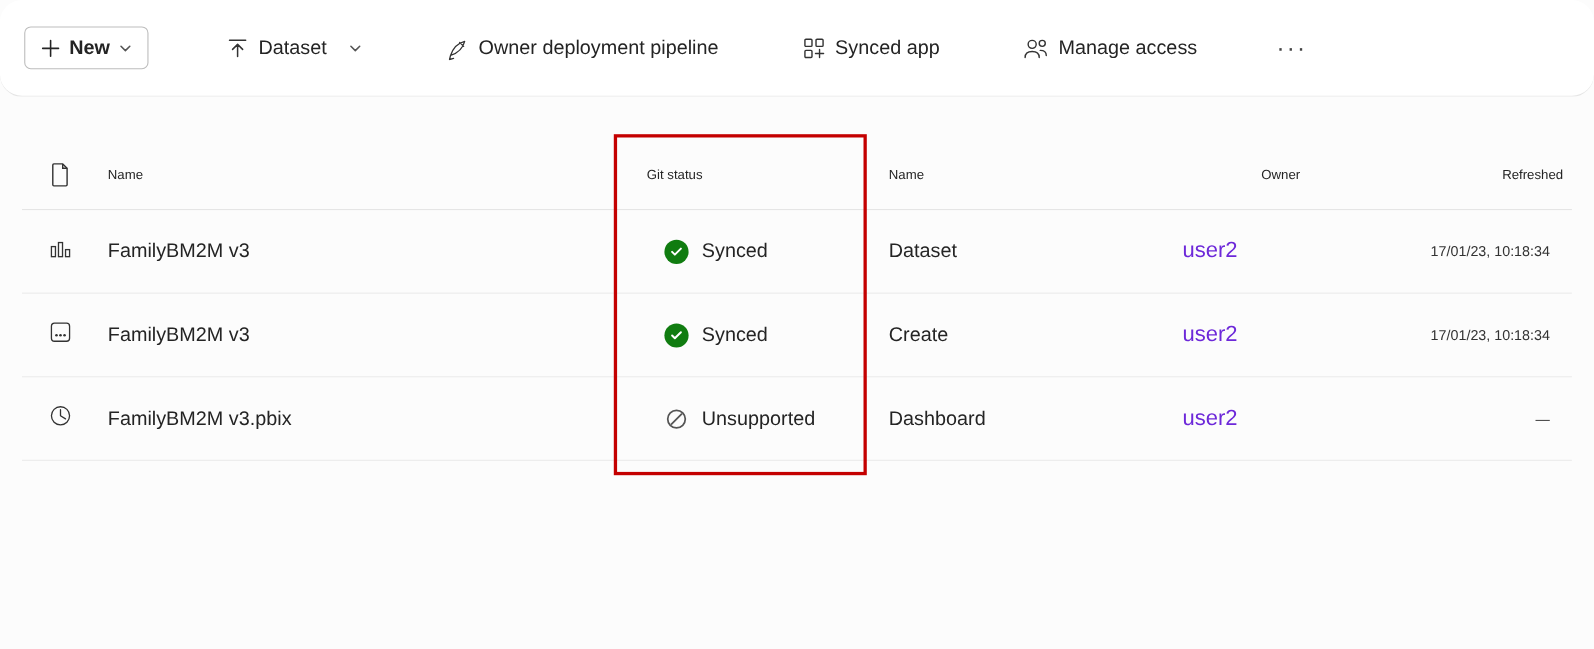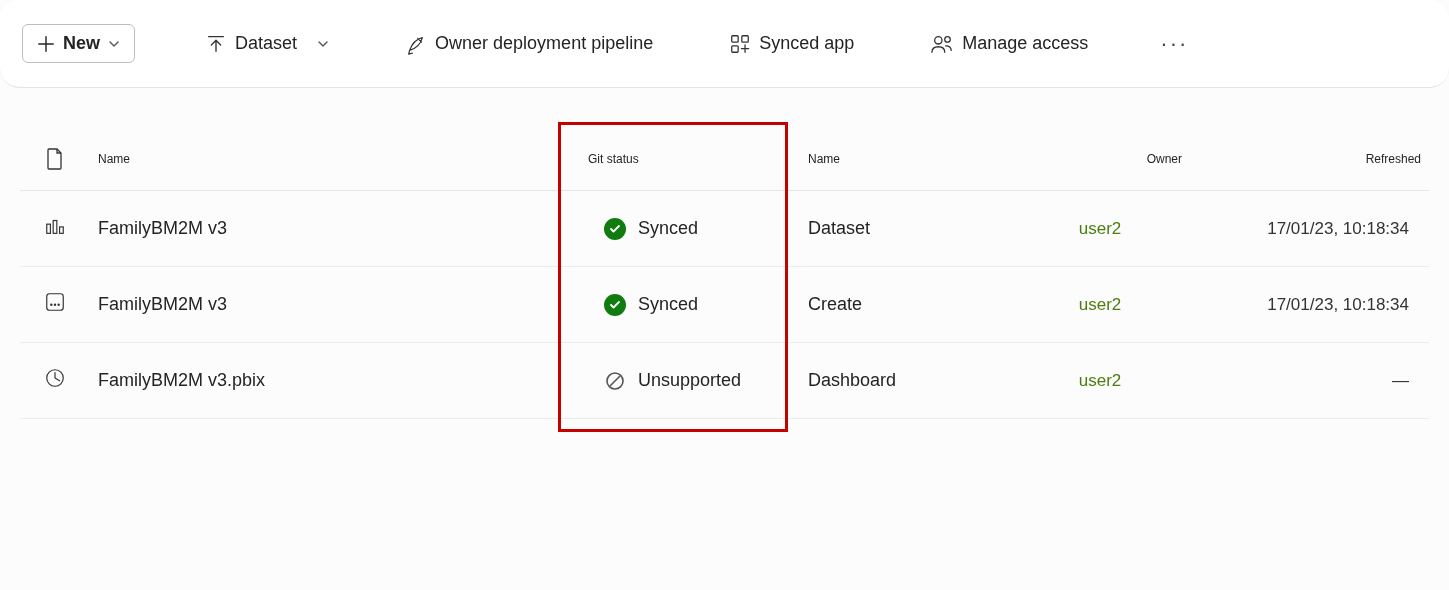--- a/index.html
+++ b/index.html
@@ -40,23 +40,23 @@
     text-align: left; font-size: 12px; font-weight: 400;
     padding: 20px 8px 20px 8px;
     border-bottom: 1px solid #e5e5e5;
   }
   tbody td {
     font-size: 18px; padding: 24px 8px;
     border-bottom: 1px solid #ececec;
     vertical-align: middle;
   }
   .col-icon { width: 70px; text-align:center; }
-  .col-refreshed { text-align:right; font-size:17px; color:#333; padding-right:20px;}
+  .col-refreshed { text-align:right; font-size:13px; color:#333; padding-right:20px;}
   .col-refreshed-h { text-align:right; }
-  .owner-cell { text-align:center; color:#4d7c0f; font-size:17px;}
+  .owner-cell { text-align:center; color:#6d28d9; font-size:20px;}
 
   .git-cell { display:flex; align-items:flex-start; gap:12px;padding-left:16px; }
   .git-synced-badge {
     width:22px; height:22px; border-radius:50%; background:#107c10;
     display:inline-flex; align-items:center; justify-content:center;
     color:#fff;
   }
   .git-unsupported-badge {
     width:22px; height:22px; border-radius:50%;
     display:inline-flex; align-items:center; justify-content:center;

